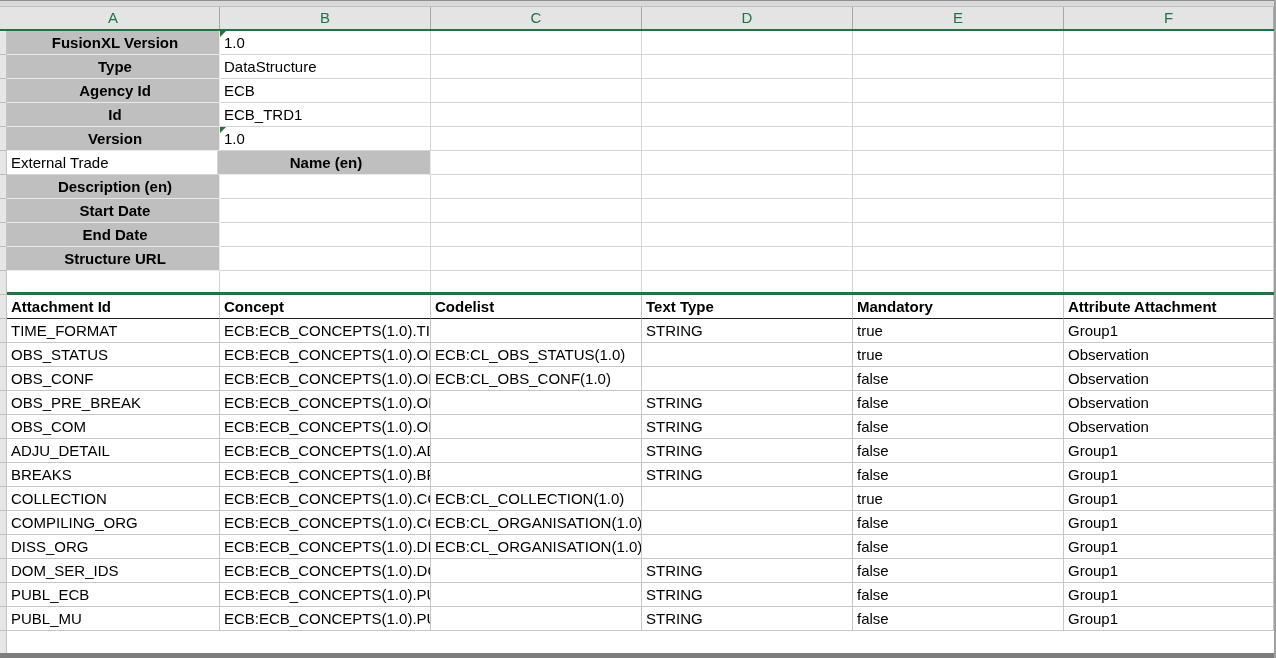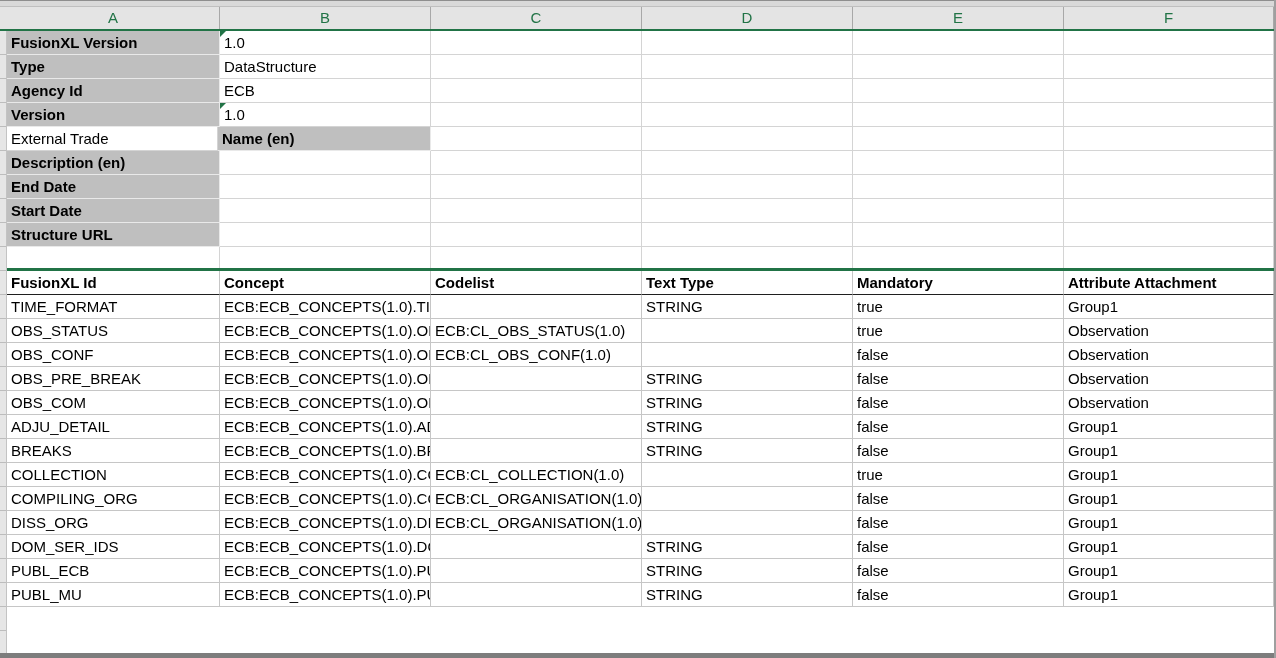--- a/index.html
+++ b/index.html
@@ -24,21 +24,21 @@
     border-right:1px solid #c3c3c3;}
   #bottomstrip{position:absolute;left:0;top:653px;width:1276px;height:5px;background:#7d7d7d;}
   #rightedge{position:absolute;right:0;top:0;width:2px;height:658px;background:#9f9f9f;}
   
   #sheet{position:absolute;left:7px;top:31px;}
   .row{display:flex;}
   .cell{box-sizing:border-box;height:24px;line-height:24px;padding-left:4px;
     border-right:1px solid #d4d4d4;border-bottom:1px solid #d4d4d4;
     white-space:nowrap;overflow:hidden;position:relative;background:#fff;}
   .w1{width:213px}.w2{width:211px}.w3{width:211px}.w4{width:211px}.w5{width:211px}.w6{width:210px}
-  .plabel{background:#bfbfbf;font-weight:bold;border-right-color:#e9e9e9;border-bottom-color:#e9e9e9;}
+  .plabel{background:#bfbfbf;font-weight:bold;border-right-color:#e9e9e9;border-bottom-color:#e9e9e9;text-align:center;}
   .emptyrow .cell{height:21px;border-bottom:none;}
   .greenbar{width:1267px;height:3px;background:#217346;}
   .thead .cell{font-weight:bold;border-bottom:1px solid #1f1f1f;border-right-color:#c6c6c6;}
   .arow .cell{border-right-color:#c6c6c6;border-bottom-color:#c6c6c6;}
   .tri{position:absolute;left:0;top:0;width:0;height:0;
     border-top:6px solid #217346;border-right:6px solid transparent;}
 </style>
 </head>
 <body>
 
@@ -79,20 +79,28 @@
   </div>
   <div class="row">
     <div class="cell w1 plabel">Agency Id</div>
     <div class="cell w2">ECB</div>
     <div class="cell w3"></div>
     <div class="cell w4"></div>
     <div class="cell w5"></div>
     <div class="cell w6"></div>
   </div>
   <div class="row">
+    <div class="cell w1 plabel">Id</div>
+    <div class="cell w2">ECB_TRD1</div>
+    <div class="cell w3"></div>
+    <div class="cell w4"></div>
+    <div class="cell w5"></div>
+    <div class="cell w6"></div>
+  </div>
+  <div class="row">
     <div class="cell w1 plabel">Version</div>
     <div class="cell w2"><i class="tri"></i><span>1.0</span></div>
     <div class="cell w3"></div>
     <div class="cell w4"></div>
     <div class="cell w5"></div>
     <div class="cell w6"></div>
   </div>
   <div class="row">
     <div class="cell w2">External Trade</div>
     <div class="cell w1 plabel">Name (en)</div>
@@ -103,29 +111,29 @@
   </div>
   <div class="row">
     <div class="cell w1 plabel">Description (en)</div>
     <div class="cell w2"></div>
     <div class="cell w3"></div>
     <div class="cell w4"></div>
     <div class="cell w5"></div>
     <div class="cell w6"></div>
   </div>
   <div class="row">
+    <div class="cell w1 plabel">Start Date</div>
+    <div class="cell w2"></div>
+    <div class="cell w3"></div>
+    <div class="cell w4"></div>
+    <div class="cell w5"></div>
+    <div class="cell w6"></div>
+  </div>
+  <div class="row">
     <div class="cell w1 plabel">End Date</div>
-    <div class="cell w2"></div>
-    <div class="cell w3"></div>
-    <div class="cell w4"></div>
-    <div class="cell w5"></div>
-    <div class="cell w6"></div>
-  </div>
-  <div class="row">
-    <div class="cell w1 plabel">Start Date</div>
     <div class="cell w2"></div>
     <div class="cell w3"></div>
     <div class="cell w4"></div>
     <div class="cell w5"></div>
     <div class="cell w6"></div>
   </div>
   <div class="row">
     <div class="cell w1 plabel">Structure URL</div>
     <div class="cell w2"></div>
     <div class="cell w3"></div>
@@ -139,21 +147,21 @@
     <div class="cell w2"></div>
     <div class="cell w3"></div>
     <div class="cell w4"></div>
     <div class="cell w5"></div>
     <div class="cell w6"></div>
   </div>
 
   <div class="greenbar"></div>
 
   <div class="row thead">
-    <div class="cell w1">FusionXL Id</div>
+    <div class="cell w1">Attachment Id</div>
     <div class="cell w2">Concept</div>
     <div class="cell w3">Codelist</div>
     <div class="cell w4">Text Type</div>
     <div class="cell w5">Mandatory</div>
     <div class="cell w6">Attribute Attachment</div>
   </div>
 
   <div class="row arow">
     <div class="cell w1">TIME_FORMAT</div>
     <div class="cell w2">ECB:ECB_CONCEPTS(1.0).TIME_FORMAT</div>

